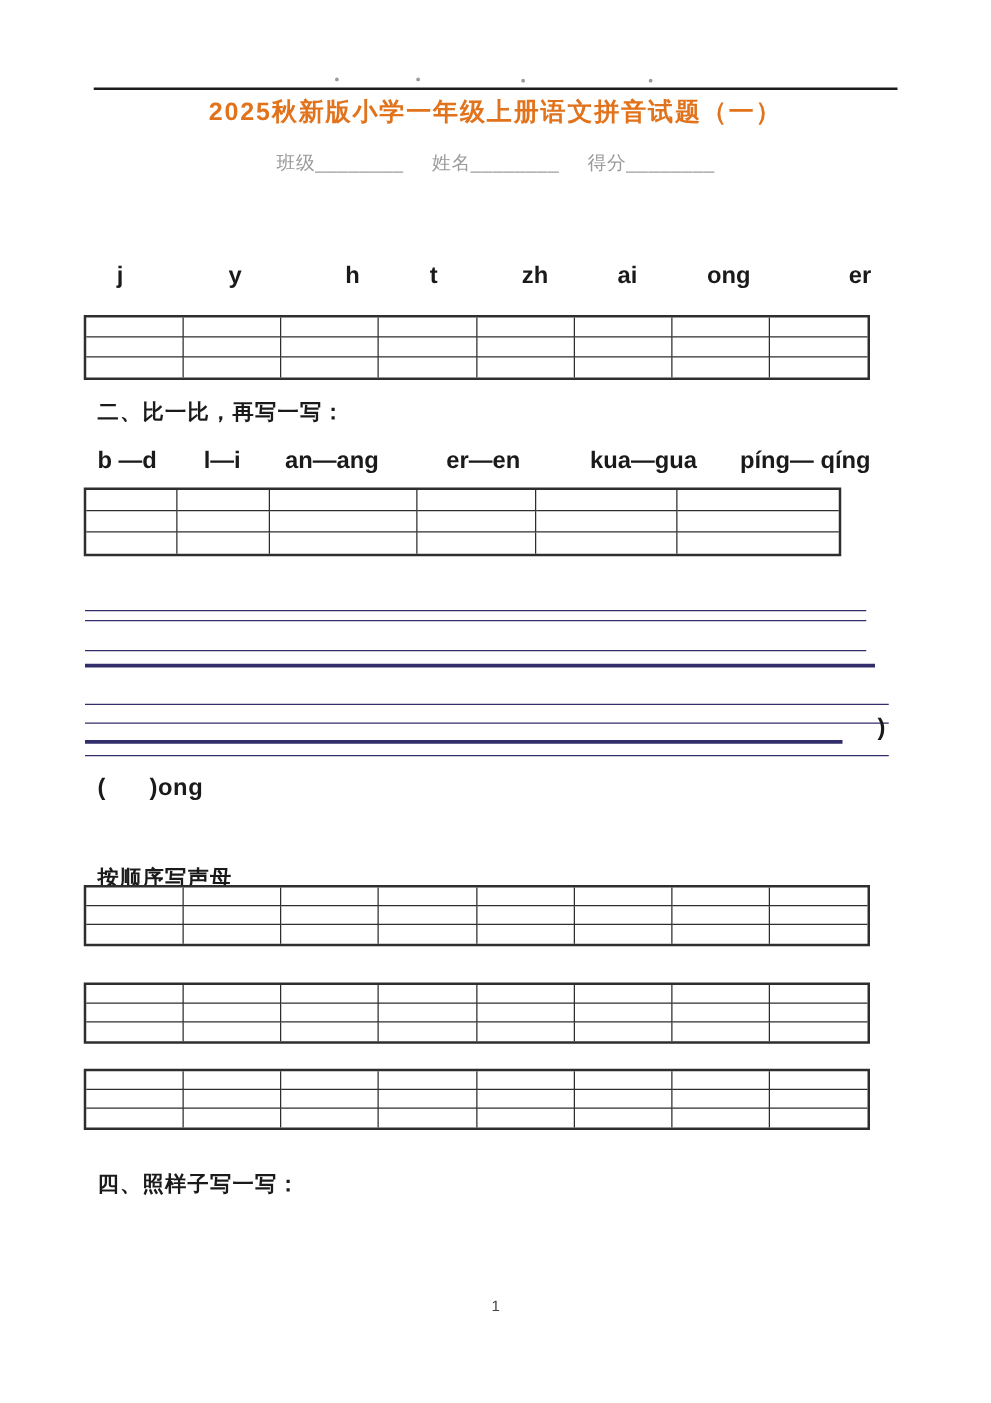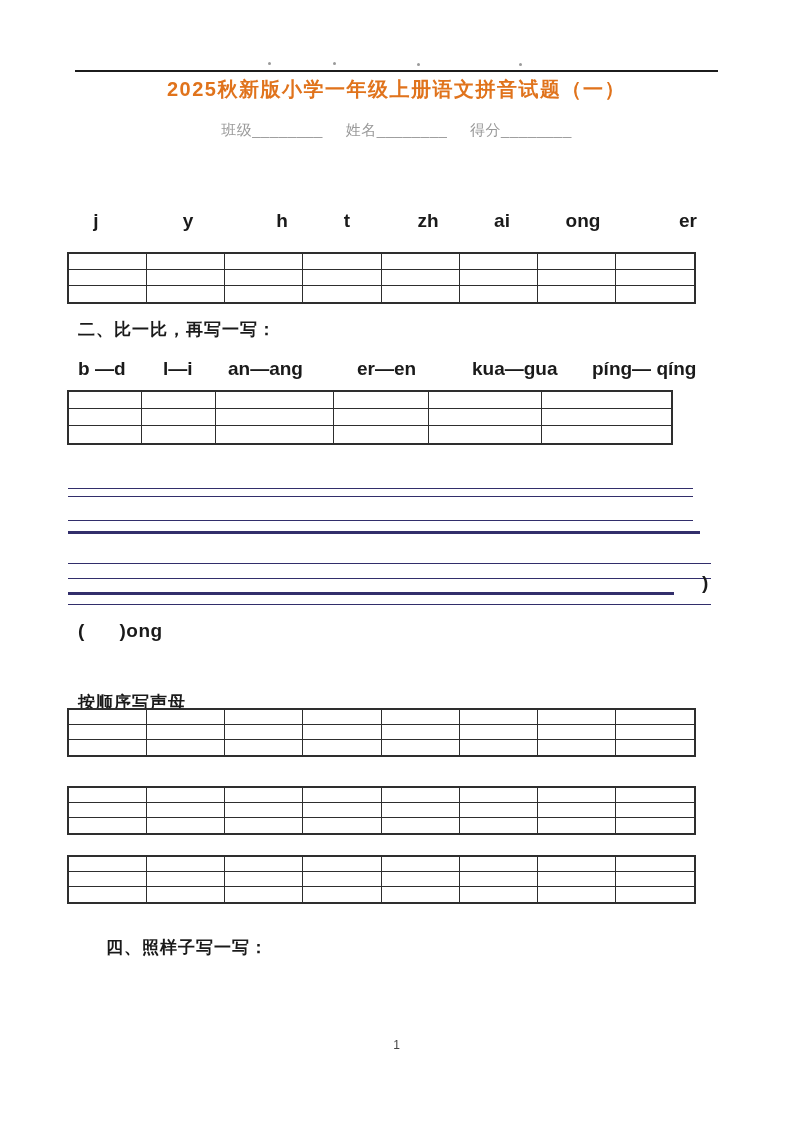--- a/index.html
+++ b/index.html
@@ -213,17 +213,17 @@
       <div class="cell"></div>
       <div class="cell"></div>
       <div class="cell"></div>
       <div class="cell"></div>
       <div class="cell"></div>
       <div class="cell"></div>
       <div class="cell"></div>
       <div class="cell"></div>
     </div>
 
-  <div class="heading" style="left:78px;top:936px;margin-left:28px;">四、照样子写一写：</div>
+  <div class="heading" style="left:78px;top:936px;">四、照样子写一写：</div>
 
   <div class="pagenum">1</div>
 
 </div>
 
 </body></html>

